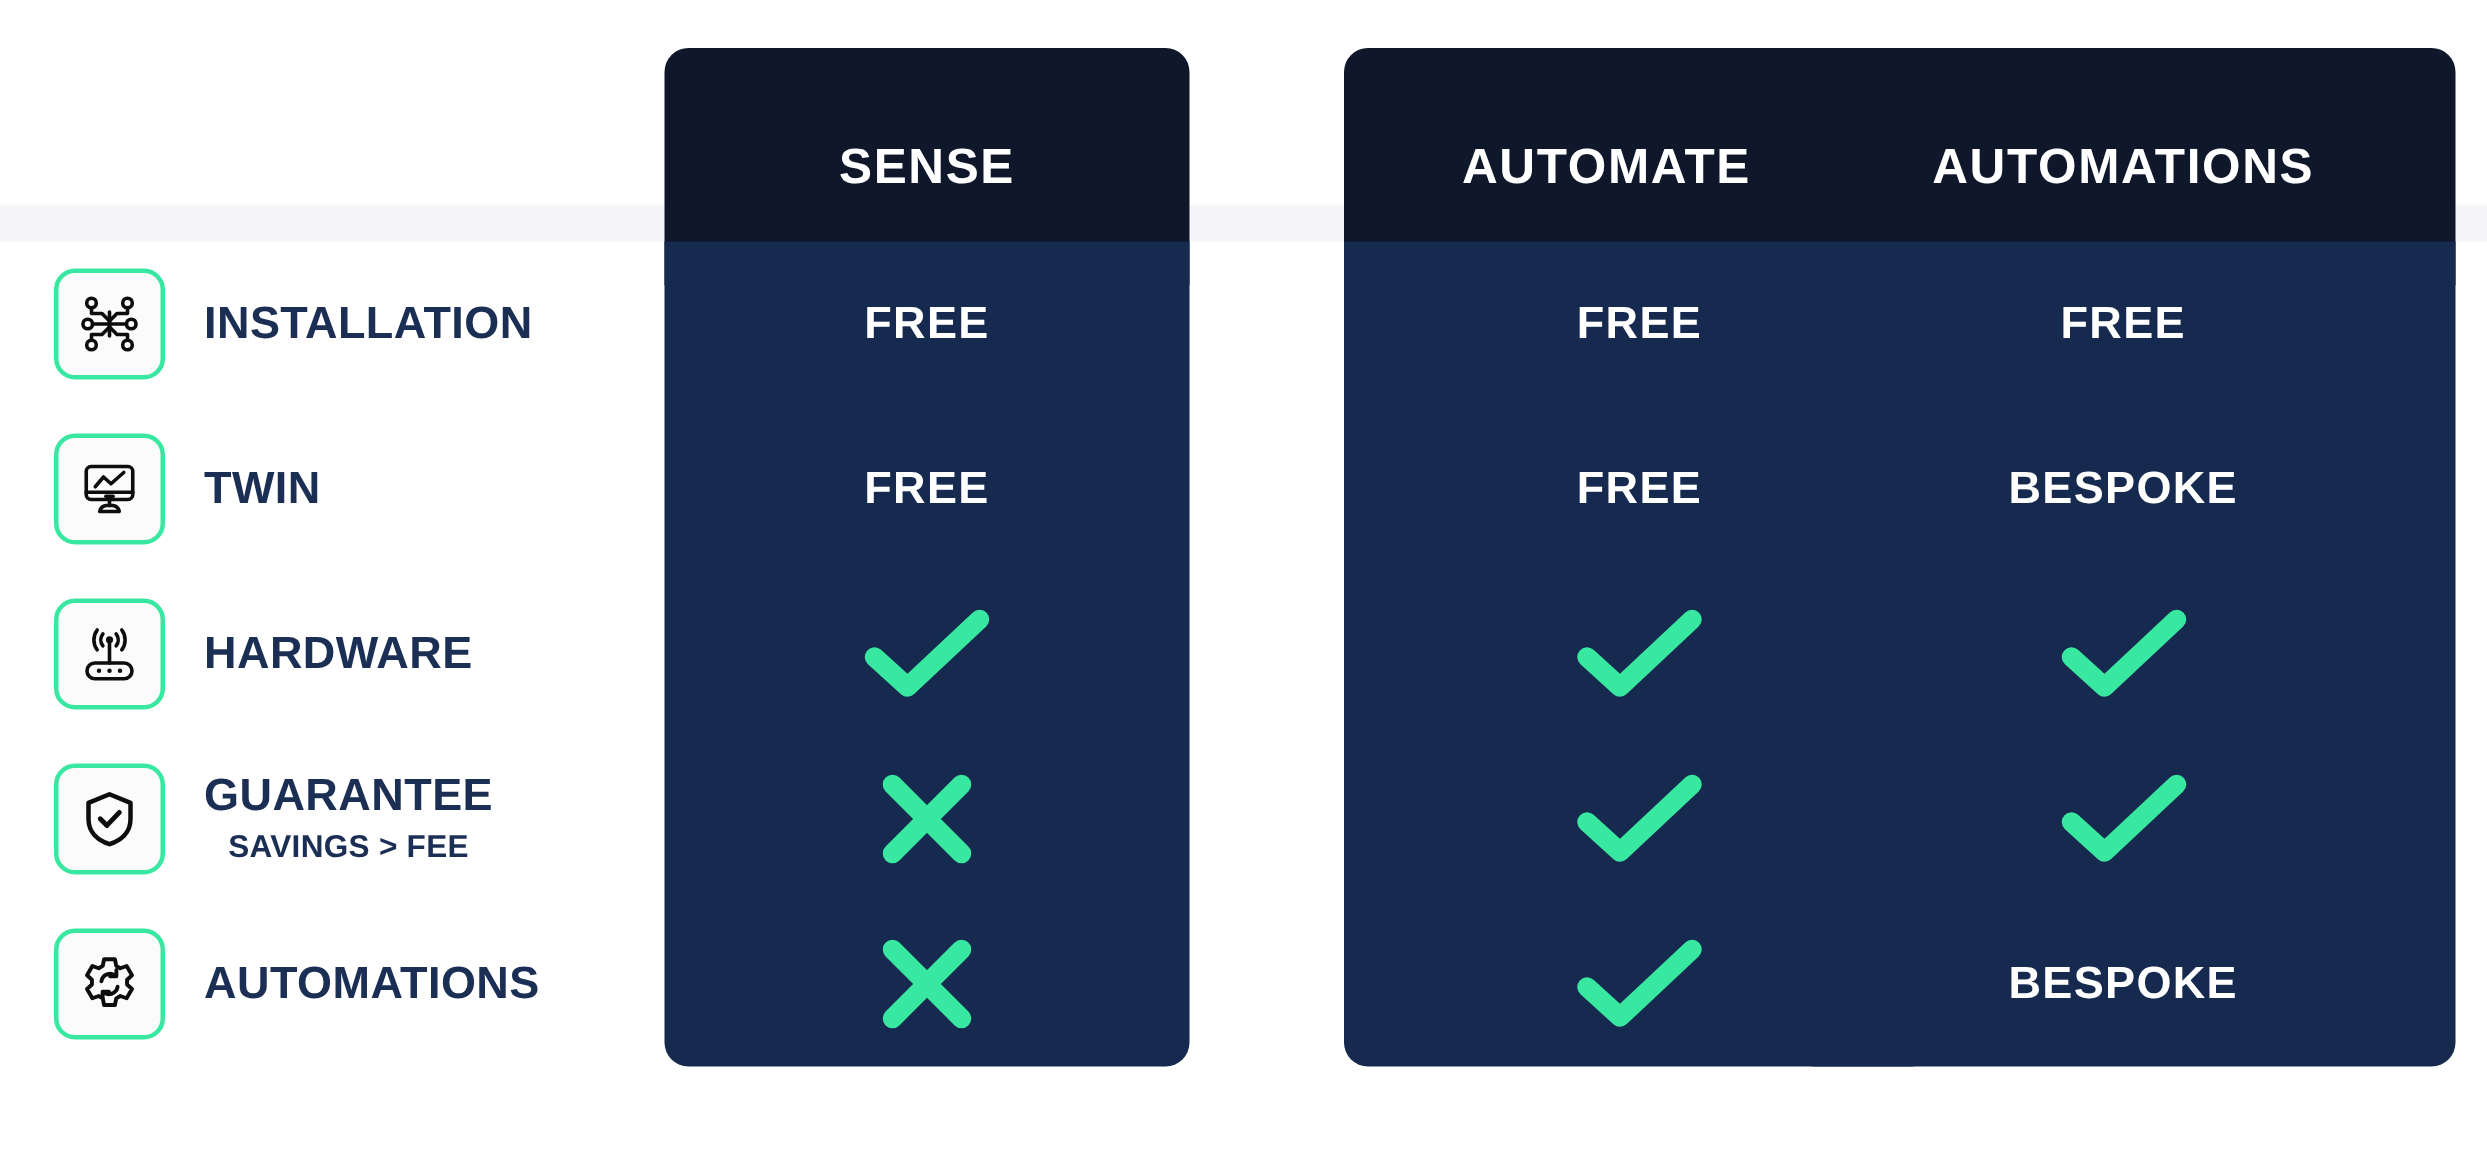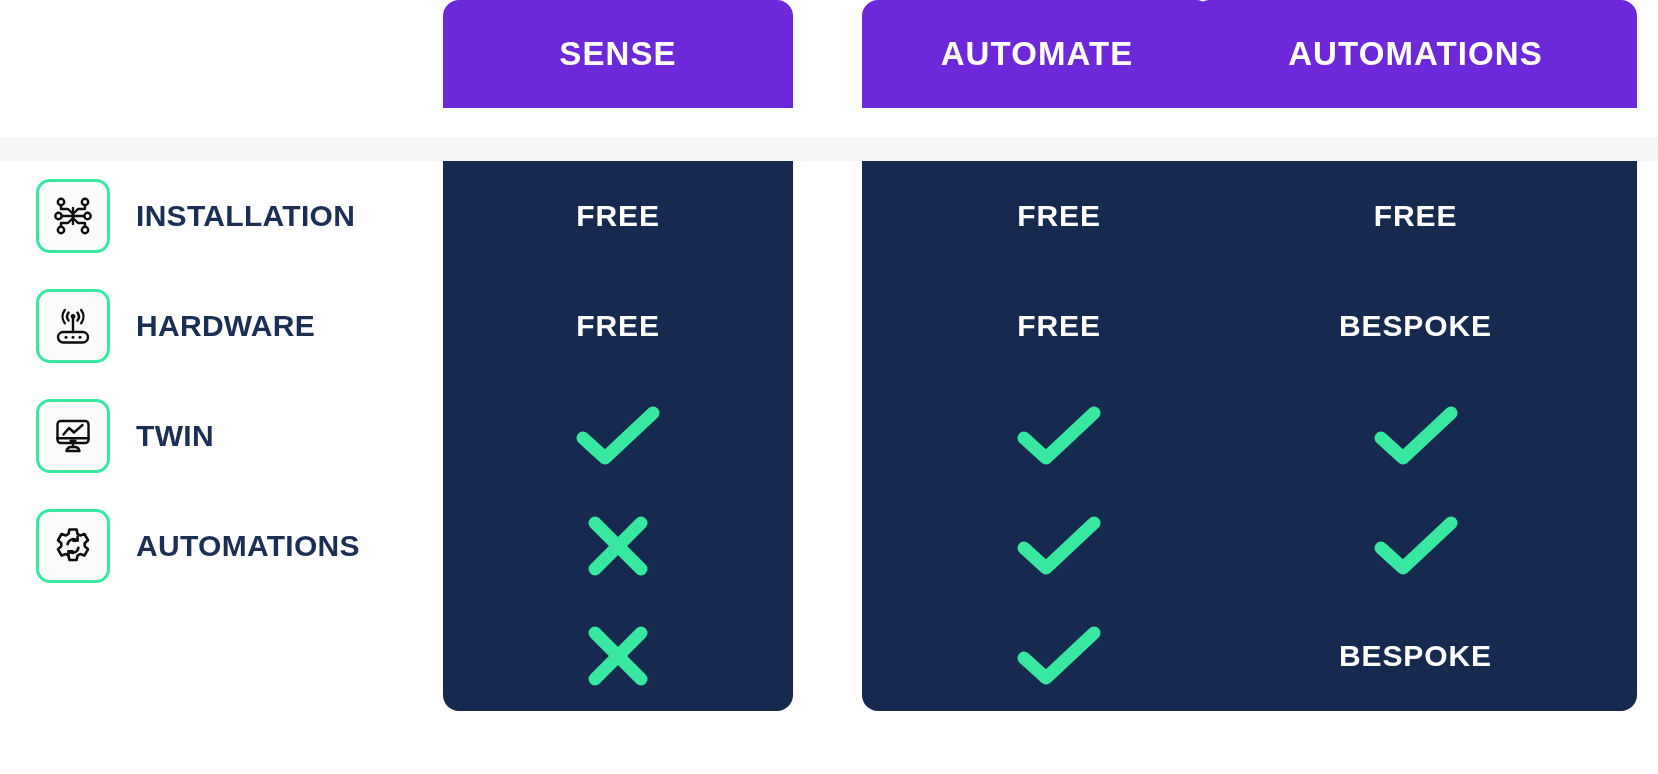--- a/index.html
+++ b/index.html
@@ -80,26 +80,27 @@
     margin-top: 3px;
     white-space: nowrap;
   }
 
   
   .plan-col {
     position: absolute;
     top: 0;
   }
   .plan-head {
-    height: 108px;
-    background: #6d28d9;
+    height: 158px;
+    background: #0f172a;
     border-radius: 16px 16px 0 0;
     display: flex;
     align-items: center;
     justify-content: center;
+    margin-top: 32px;
   }
   .plan-head-label {
     color: #ffffff;
     font-size: 33px;
     font-weight: bold;
     letter-spacing: 1.1px;
     white-space: nowrap;
   }
   .plan-body {
     position: absolute;
@@ -156,20 +157,38 @@
       </div>
       <div class="feature-text">
         <div class="feature-label">INSTALLATION</div>
       </div>
     </div>
 
     <div class="feature-row">
       <div class="icon-box">
         <span>
           <svg width="42" height="42" viewBox="0 0 42 42" fill="none" stroke="#0d0d0d" stroke-width="2.4" stroke-linecap="round" stroke-linejoin="round">
+            <rect x="5.5" y="6" width="31" height="22" rx="3.2"></rect>
+            <path d="M5.5 23.2 H36.5"></path>
+            <path d="M11.5 19.5 L17 13 L22 17.5 L30.5 10"></path>
+            <path d="M18.6 25.8 h4.8"></path>
+            <path d="M21 28 V32"></path>
+            <path d="M14.5 36 h13 a5 5 0 0 0 -4 -4 h-5 a5 5 0 0 0 -4 4 z"></path>
+          </svg>
+        </span>
+      </div>
+      <div class="feature-text">
+        <div class="feature-label">TWIN</div>
+      </div>
+    </div>
+
+    <div class="feature-row">
+      <div class="icon-box">
+        <span>
+          <svg width="42" height="42" viewBox="0 0 42 42" fill="none" stroke="#0d0d0d" stroke-width="2.4" stroke-linecap="round" stroke-linejoin="round">
             <rect x="6" y="27" width="30" height="10.5" rx="5.25"></rect>
             <circle cx="14" cy="32.2" r="1.5" fill="#0d0d0d" stroke="none"></circle>
             <circle cx="21" cy="32.2" r="1.5" fill="#0d0d0d" stroke="none"></circle>
             <circle cx="28" cy="32.2" r="1.5" fill="#0d0d0d" stroke="none"></circle>
             <path d="M21 27 V14"></path>
             <circle cx="21" cy="11.5" r="2.4" fill="#0d0d0d" stroke="none"></circle>
             <path d="M16.6 7.6 a6.4 6.4 0 0 0 0 8"></path>
             <path d="M25.4 7.6 a6.4 6.4 0 0 1 0 8"></path>
             <path d="M12.8 5 a11 11 0 0 0 0 13.2"></path>
             <path d="M29.2 5 a11 11 0 0 1 0 13.2"></path>
@@ -177,35 +196,31 @@
         </span>
       </div>
       <div class="feature-text">
         <div class="feature-label">HARDWARE</div>
       </div>
     </div>
 
     <div class="feature-row">
       <div class="icon-box">
         <span>
-          <svg width="42" height="42" viewBox="0 0 42 42" fill="none" stroke="#0d0d0d" stroke-width="2.4" stroke-linecap="round" stroke-linejoin="round">
-            <rect x="5.5" y="6" width="31" height="22" rx="3.2"></rect>
-            <path d="M5.5 23.2 H36.5"></path>
-            <path d="M11.5 19.5 L17 13 L22 17.5 L30.5 10"></path>
-            <path d="M18.6 25.8 h4.8"></path>
-            <path d="M21 28 V32"></path>
-            <path d="M14.5 36 h13 a5 5 0 0 0 -4 -4 h-5 a5 5 0 0 0 -4 4 z"></path>
-          </svg>
-        </span>
-      </div>
-      <div class="feature-text">
-        <div class="feature-label">TWIN</div>
-      </div>
-    </div>
-
+          <svg width="42" height="42" viewBox="0 0 42 42" fill="none" stroke="#0d0d0d" stroke-width="3" stroke-linecap="round" stroke-linejoin="round">
+            <path d="M21 4.5 L35 10.2 V21 c0 9.2 -6.6 14.4 -14 16.8 C13.6 35.4 7 30.2 7 21 V10.2 Z"></path>
+            <path d="M14.8 20.8 L19.3 25.3 L27.6 16.6" stroke-width="3.2"></path>
+          </svg>
+        </span>
+      </div>
+      <div class="feature-text">
+        <div class="feature-label">GUARANTEE</div>
+        <div class="feature-sub">SAVINGS &gt; FEE</div>
+      </div>
+    </div>
 
     <div class="feature-row">
       <div class="icon-box">
         <span>
           <svg width="42" height="42" viewBox="0 0 42 42" fill="none" stroke="#0d0d0d" stroke-width="2.6" stroke-linecap="round" stroke-linejoin="round">
             <path d="M17.4 4.5 h7.2 l0.9 4.4 2.7 1.6 4.2 -1.5 3.6 6.2 -3.3 3 v3.1 l3.3 3 -3.6 6.2 -4.2 -1.5 -2.7 1.6 -0.9 4.4 h-7.2 l-0.9 -4.4 -2.7 -1.6 -4.2 1.5 -3.6 -6.2 3.3 -3 v-3.1 l-3.3 -3 3.6 -6.2 4.2 1.5 2.7 -1.6 z"></path>
             <path d="M15.6 19.2 a5.9 5.9 0 0 1 9.6 -3.6"></path>
             <path d="M26.4 22.8 a5.9 5.9 0 0 1 -9.6 3.6"></path>
             <path d="M25.6 11.6 v4.2 h-4.2"></path>
             <path d="M16.4 30.4 v-4.2 h4.2"></path>
@@ -249,21 +264,21 @@
         <span class="mark">
           <svg width="72" height="72" viewBox="0 0 72 72" fill="none" stroke="#38e8a0" stroke-width="13" stroke-linecap="round" stroke-linejoin="round">
             <path d="M13 13 L59 59"></path>
             <path d="M59 13 L13 59"></path>
           </svg>
         </span>
       </div>
     </div>
   </div>
 
-  <div class="plan-col" style="left:818px; width:350px;padding-left:44px;">
+  <div class="plan-col" style="left:852px; width:350px;padding-left:44px;">
     <div class="plan-head">
       <div class="plan-head-label">AUTOMATE</div>
     </div>
     <div class="plan-body">
       <div class="plan-cell">
         <span class="cell-text">FREE</span>
       </div>
       <div class="plan-cell">
         <span class="cell-text">FREE</span>
       </div>

